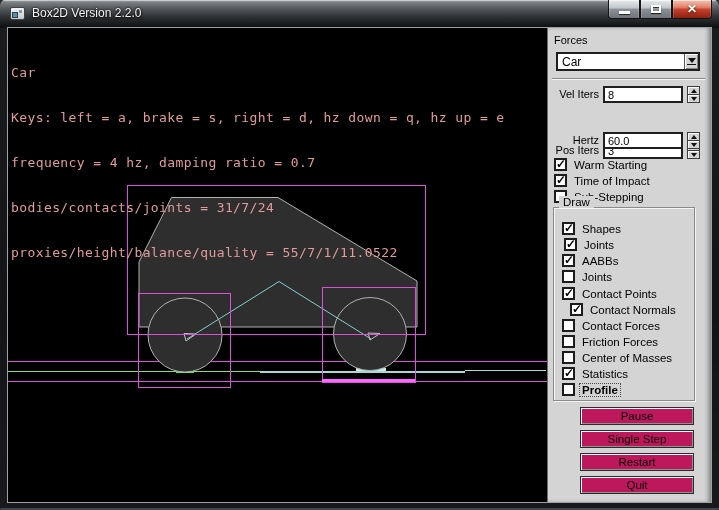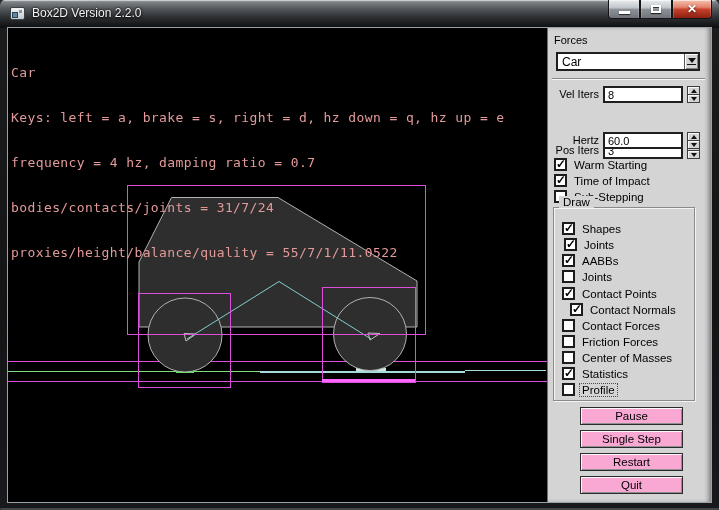--- a/index.html
+++ b/index.html
@@ -52,21 +52,21 @@
   .cb-row{position:absolute;display:flex;align-items:center;gap:5px;height:13px;}
   .cb{width:13px;height:13px;border:2px solid #1c1c1c;background:#fff;flex:0 0 auto;position:relative;}
   .cb::after{content:"✓";position:absolute;left:0px;top:-3px;font-size:12px;font-weight:bold;color:#000;visibility:hidden;}
   .cb.on::after{visibility:visible;}
   .cb-row .lbl{font-size:11.5px;white-space:nowrap;padding:0 2px;}
   .cb-row .lbl.on{outline:1px dotted #4a4a4a;}
 
   .groupbox{position:absolute;left:5px;top:179px;width:142px;height:194px;border:1px solid #8a8a8a;box-shadow:1px 1px 0 #f4f4f4,inset 1px 1px 0 #f4f4f4;}
   .group-title{position:absolute;left:11px;top:168px;background:#d4d4d4;padding:0 4px;font-size:11.5px;}
 
-  .push-btn{position:absolute;left:32px;width:103px;height:18px;background:#f9a8d4;border:1px solid #2b2b2b;box-shadow:inset 1px 1px 0 #fafafa,inset -1px -1px 0 #8f8f8f;display:flex;align-items:center;justify-content:center;font-size:11.5px;cursor:default;}
+  .push-btn{position:absolute;left:32px;width:114px;height:18px;background:#be185d;border:1px solid #2b2b2b;box-shadow:inset 1px 1px 0 #fafafa,inset -1px -1px 0 #8f8f8f;display:flex;align-items:center;justify-content:center;font-size:11.5px;cursor:default;}
 </style>
 </head>
 <body>
 
 <div class="window">
 
   <div class="titlebar">
     <div class="app-icon">
         <div class="pane"></div>
         <div class="dot"></div>
@@ -225,21 +225,21 @@
         <span class="lbl">Friction Forces</span>
       </div>
       <div class="cb-row" style="left:14px;top:323px;">
         <span class="cb"></span>
         <span class="lbl">Center of Masses</span>
       </div>
       <div class="cb-row" style="left:14px;top:339px;">
         <span class="cb on"></span>
         <span class="lbl">Statistics</span>
       </div>
-      <div class="cb-row" style="left:14px;top:355px;">
+      <div class="cb-row" style="left:14px;top:355px;font-weight:bold;">
         <span class="cb"></span>
         <span class="lbl on">Profile</span>
       </div>
 
       <div class="push-btn" style="top:379px;">Pause</div>
       <div class="push-btn" style="top:402px;">Single Step</div>
       <div class="push-btn" style="top:425px;">Restart</div>
       <div class="push-btn" style="top:448px;">Quit</div>
 
     </div>

